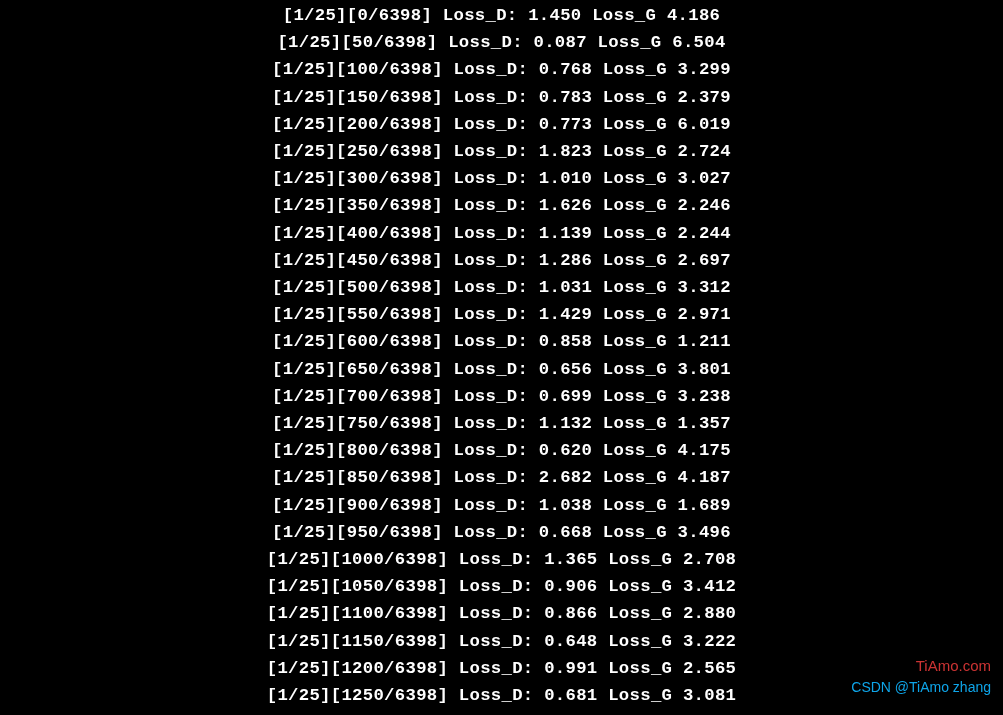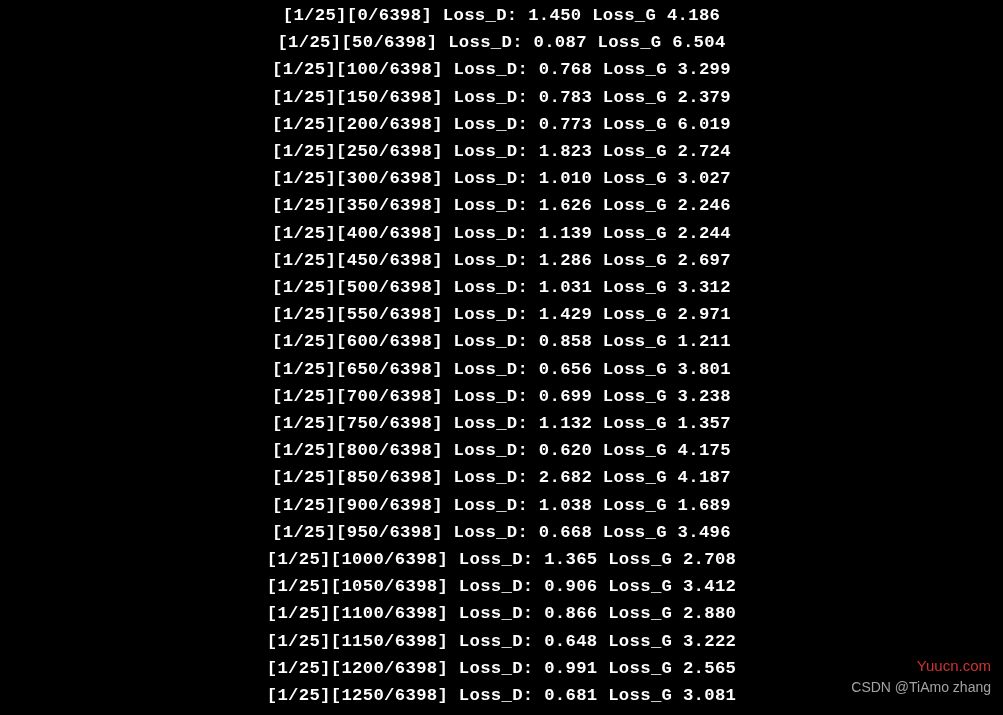--- a/index.html
+++ b/index.html
@@ -35,26 +35,26 @@
       color: #cc3333;
       font-family: Arial, sans-serif;
       font-size: 15px;
       font-weight: normal;
       letter-spacing: 0;
     }
     .watermark-author {
       position: absolute;
       right: 12px;
       bottom: 14px;
-      color: #a3a3a3;
+      color: #0ea5e9;
       font-family: Arial, sans-serif;
       font-size: 14px;
       font-weight: normal;
       letter-spacing: 0;
     }
   </style>
 </head>
 <body>
 
 <div class="terminal-output" id="terminal-container"><span class="log-line">[1/25][0/6398] Loss_D: 1.450 Loss_G 4.186</span><span class="log-line">[1/25][50/6398] Loss_D: 0.087 Loss_G 6.504</span><span class="log-line">[1/25][100/6398] Loss_D: 0.768 Loss_G 3.299</span><span class="log-line">[1/25][150/6398] Loss_D: 0.783 Loss_G 2.379</span><span class="log-line">[1/25][200/6398] Loss_D: 0.773 Loss_G 6.019</span><span class="log-line">[1/25][250/6398] Loss_D: 1.823 Loss_G 2.724</span><span class="log-line">[1/25][300/6398] Loss_D: 1.010 Loss_G 3.027</span><span class="log-line">[1/25][350/6398] Loss_D: 1.626 Loss_G 2.246</span><span class="log-line">[1/25][400/6398] Loss_D: 1.139 Loss_G 2.244</span><span class="log-line">[1/25][450/6398] Loss_D: 1.286 Loss_G 2.697</span><span class="log-line">[1/25][500/6398] Loss_D: 1.031 Loss_G 3.312</span><span class="log-line">[1/25][550/6398] Loss_D: 1.429 Loss_G 2.971</span><span class="log-line">[1/25][600/6398] Loss_D: 0.858 Loss_G 1.211</span><span class="log-line">[1/25][650/6398] Loss_D: 0.656 Loss_G 3.801</span><span class="log-line">[1/25][700/6398] Loss_D: 0.699 Loss_G 3.238</span><span class="log-line">[1/25][750/6398] Loss_D: 1.132 Loss_G 1.357</span><span class="log-line">[1/25][800/6398] Loss_D: 0.620 Loss_G 4.175</span><span class="log-line">[1/25][850/6398] Loss_D: 2.682 Loss_G 4.187</span><span class="log-line">[1/25][900/6398] Loss_D: 1.038 Loss_G 1.689</span><span class="log-line">[1/25][950/6398] Loss_D: 0.668 Loss_G 3.496</span><span class="log-line">[1/25][1000/6398] Loss_D: 1.365 Loss_G 2.708</span><span class="log-line">[1/25][1050/6398] Loss_D: 0.906 Loss_G 3.412</span><span class="log-line">[1/25][1100/6398] Loss_D: 0.866 Loss_G 2.880</span><span class="log-line">[1/25][1150/6398] Loss_D: 0.648 Loss_G 3.222</span><span class="log-line">[1/25][1200/6398] Loss_D: 0.991 Loss_G 2.565</span><span class="log-line">[1/25][1250/6398] Loss_D: 0.681 Loss_G 3.081</span></div>
 
-<div class="watermark-site">Yuucn.com</div>
+<div class="watermark-site">TiAmo.com</div>
 <div class="watermark-author">CSDN @TiAmo zhang</div>
 
 </body></html>

